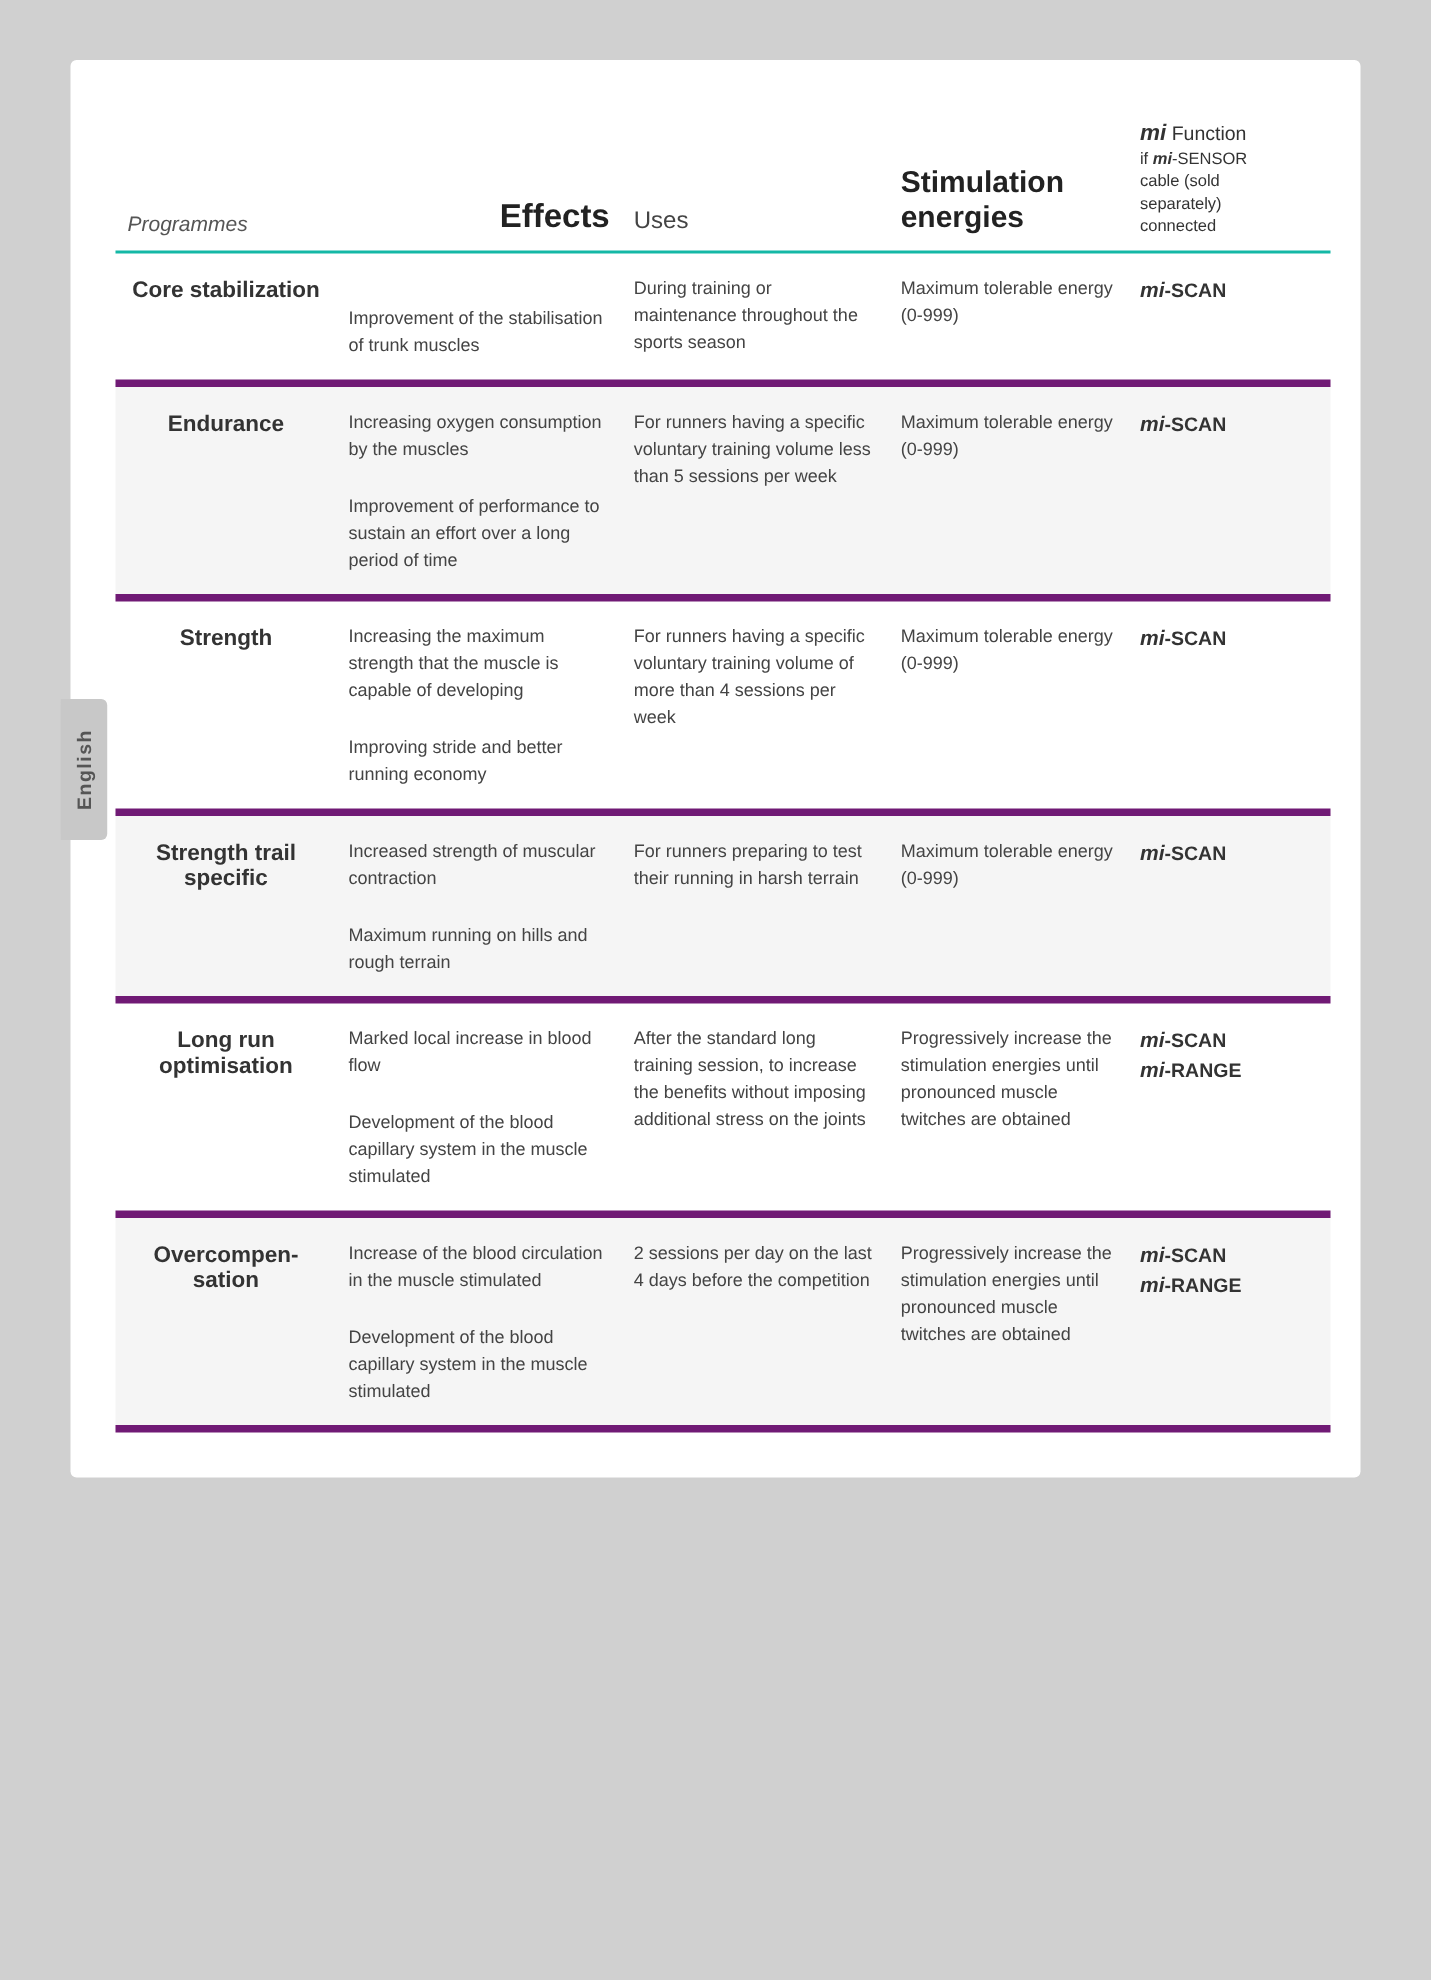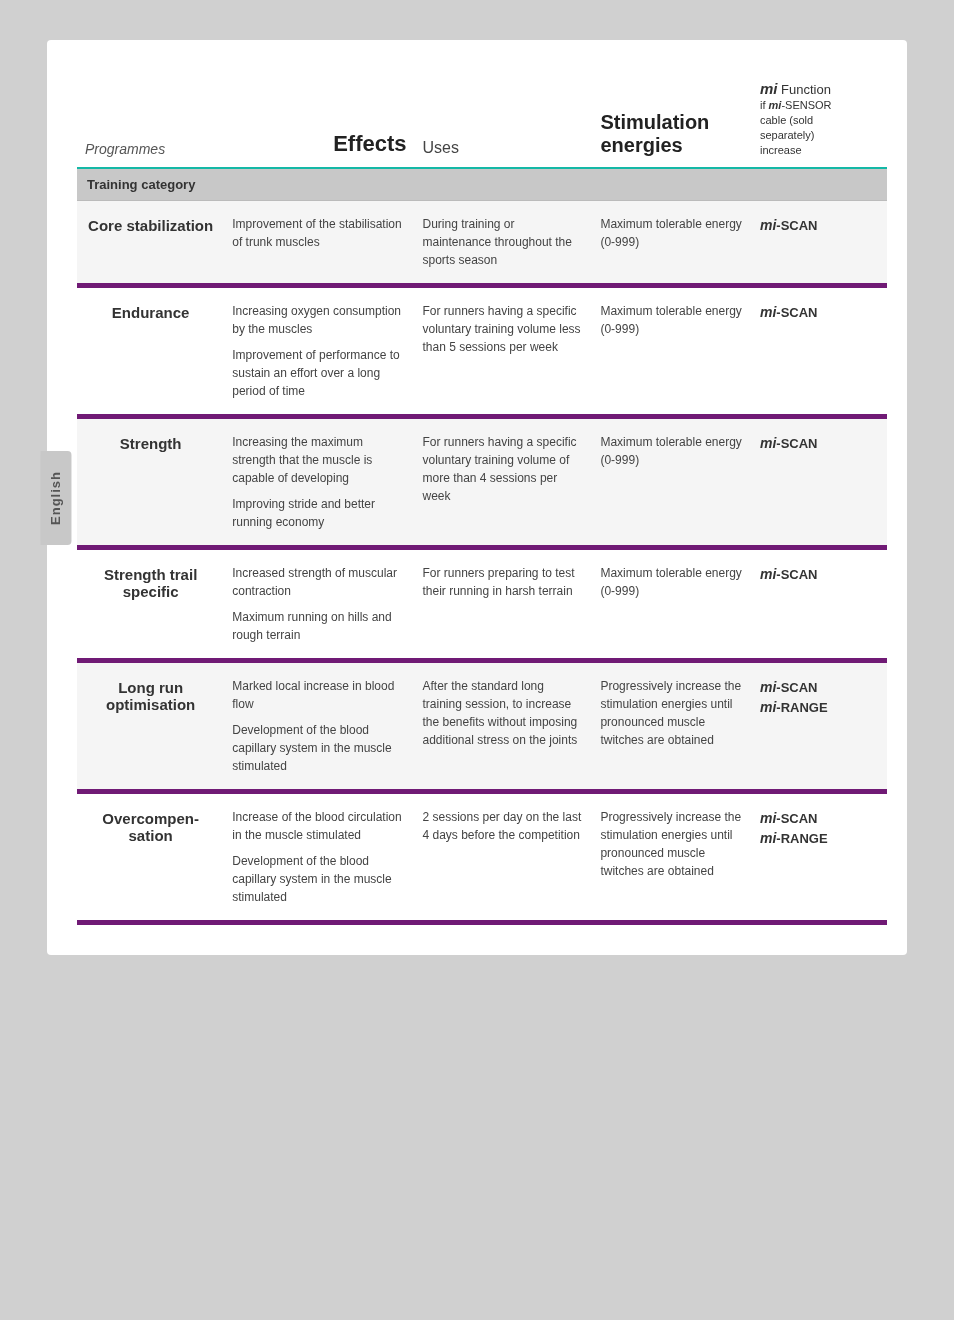--- a/index.html
+++ b/index.html
@@ -151,20 +151,21 @@
       text-align: left;
       vertical-align: top;
       padding-top: 16px !important;
     }
 
     .effect-paragraph {
       margin-bottom: 8px;
     }
     .effect-paragraph:last-child {
       margin-bottom: 0;
+      margin-top: 20px;
     }
 
     .mi-block {
       display: block;
       margin-bottom: 4px;
     }
   </style>
 </head>
 <body>
 
@@ -186,29 +187,26 @@
         <th class="col-stim">
           <span>Stimulation energies</span>
         </th>
         <th class="col-mi">
           <span class="mi-bold">m<span style="font-style:italic">i</span></span>
           
           <span> Function</span><br>
           <span style="font-size:11px">if <span style="font-weight:bold;font-style:italic">mi</span>-SENSOR</span><br>
           <span style="font-size:11px">cable (sold</span><br>
           <span style="font-size:11px">separately)</span><br>
-          <span style="font-size:11px">increase</span>
+          <span style="font-size:11px">connected</span>
         </th>
       </tr>
     </thead>
     <tbody id="table-body">
 
-    <tr class="category-row">
-          <td colspan="5">Training category</td>
-        </tr>
         <tr class="data-row">
           <td class="cell-programme">Core stabilization</td>
           <td class="cell-effects">
             <div class="effect-paragraph">Improvement of the stabilisation of trunk muscles</div>
           </td>
           <td class="cell-uses">During training or maintenance throughout the sports season</td>
           <td class="cell-stim">Maximum tolerable energy (0-999)</td>
           <td class="cell-mi">
             <span class="mi-block"><span style="font-style:italic;font-weight:bold;font-size:14px">m<em>i</em></span><span style="font-weight:bold;font-size:13px">-SCAN</span></span>
           </td>

